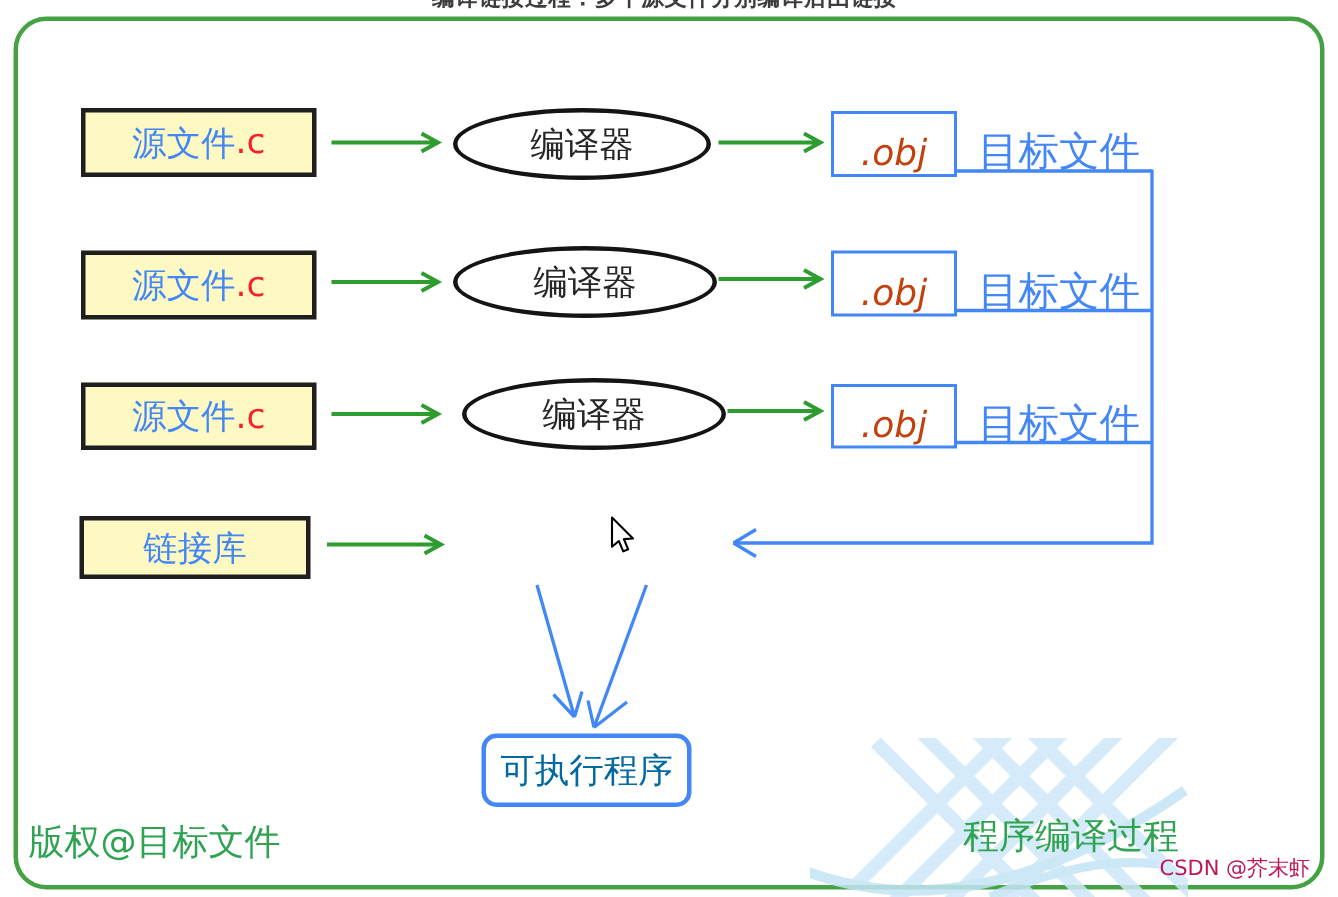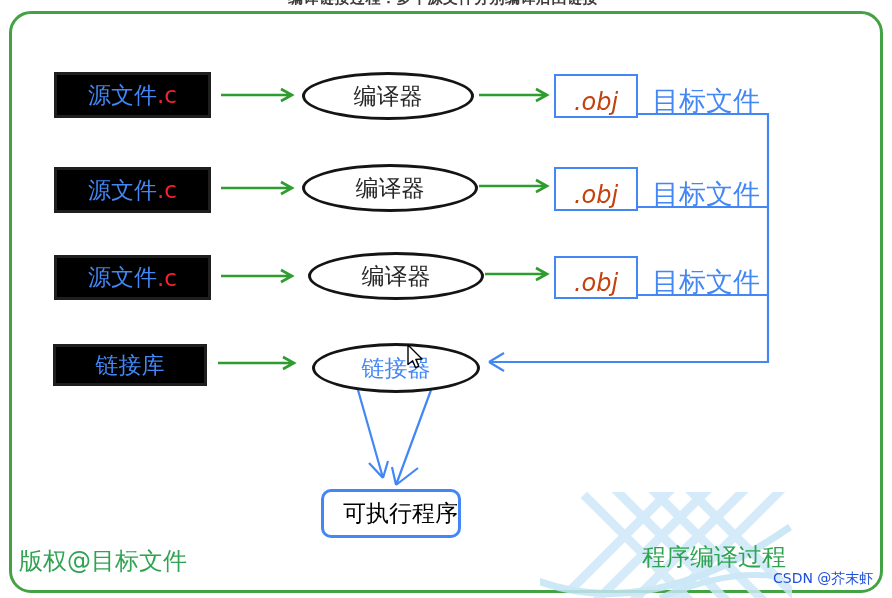--- a/index.html
+++ b/index.html
@@ -17,21 +17,21 @@
     position:absolute;left:288px;top:0;width:310px;height:8px;overflow:hidden;
     z-index:4;
   }
   .top-clip span{
     display:block;margin-top:-11px;font-size:15px;line-height:18px;
     color:#3d3d3d;letter-spacing:0.5px;white-space:nowrap;font-weight:bold;
   }
   
   .srcbox{
     position:absolute;left:54px;width:151px;border:3px solid #1f1f1f;
-    background:#000000;display:flex;align-items:center;justify-content:center;
+    background:#fef9c3;display:flex;align-items:center;justify-content:center;
     font-size:23px;z-index:3;
   }
   .ellipse{
     position:absolute;border:3px solid #141414;border-radius:50%;
     background:#fff;display:flex;align-items:center;justify-content:center;
     font-size:23px;color:#262626;z-index:3;
   }
   .objbox{
     position:absolute;left:554px;width:80px;border:2px solid #4287f5;
     background:#fff;display:flex;align-items:flex-end;justify-content:center;
@@ -39,33 +39,33 @@
   }
   .objlabel{
     position:absolute;left:652px;width:120px;font-size:27px;color:#4287f5;
     z-index:3;white-space:nowrap;
   }
   .blue-text{color:#4287f5;}
   .red-text{color:#f5222d;}
   .exebox{
     position:absolute;left:321px;top:489px;width:134px;height:43px;
     border:3px solid #4287f5;border-radius:10px;background:#fff;
-    display:flex;align-items:center;justify-content:flex-end;
-    font-size:23px;color:#000000;z-index:3;
+    display:flex;align-items:center;justify-content:center;
+    font-size:23px;color:#0369a1;z-index:3;
   }
   .copyright{
     position:absolute;left:19px;top:545px;font-size:24px;color:#2fa352;
     z-index:5;white-space:nowrap;
   }
   .caption{
     position:absolute;left:642px;top:541px;font-size:24px;color:#2fa352;
     z-index:5;white-space:nowrap;
   }
   .csdn{
-    position:absolute;left:773px;top:570px;font-size:14px;color:#1d4ed8;
+    position:absolute;left:773px;top:570px;font-size:14px;color:#be185d;
     z-index:5;white-space:nowrap;
   }
   svg.lines{position:absolute;left:0;top:0;z-index:2;pointer-events:none;}
   svg.wm{position:absolute;left:540px;top:492px;z-index:4;pointer-events:none;opacity:0.85;}
   svg.cursor{position:absolute;left:406px;top:344px;z-index:6;pointer-events:none;}
 </style>
 </head>
 <body>
 
 <div id="stage">
@@ -107,23 +107,20 @@
   <div class="ellipse" style="left:308px;top:252px;width:170px;height:42px;">
     <span>编译器</span>
   </div>
   <div class="objbox" style="top:256px;height:39px;">
     <span>.obj</span>
   </div>
   <div class="objlabel" style="top:264px;">目标文件</div>
 
   <div class="srcbox" style="left:53px;top:344px;height:36px;width:148px;">
     <span class="blue-text">链接库</span>
-  </div>
-  <div class="ellipse" style="left:312px;top:343px;width:162px;height:44px;">
-    <span class="blue-text">链接器</span>
   </div>
 
   <div class="exebox">
     <span>可执行程序</span>
   </div>
 
   <div class="copyright">版权@目标文件</div>
   <div class="caption">程序编译过程</div>
   <div class="csdn">CSDN @芥末虾</div>
 

